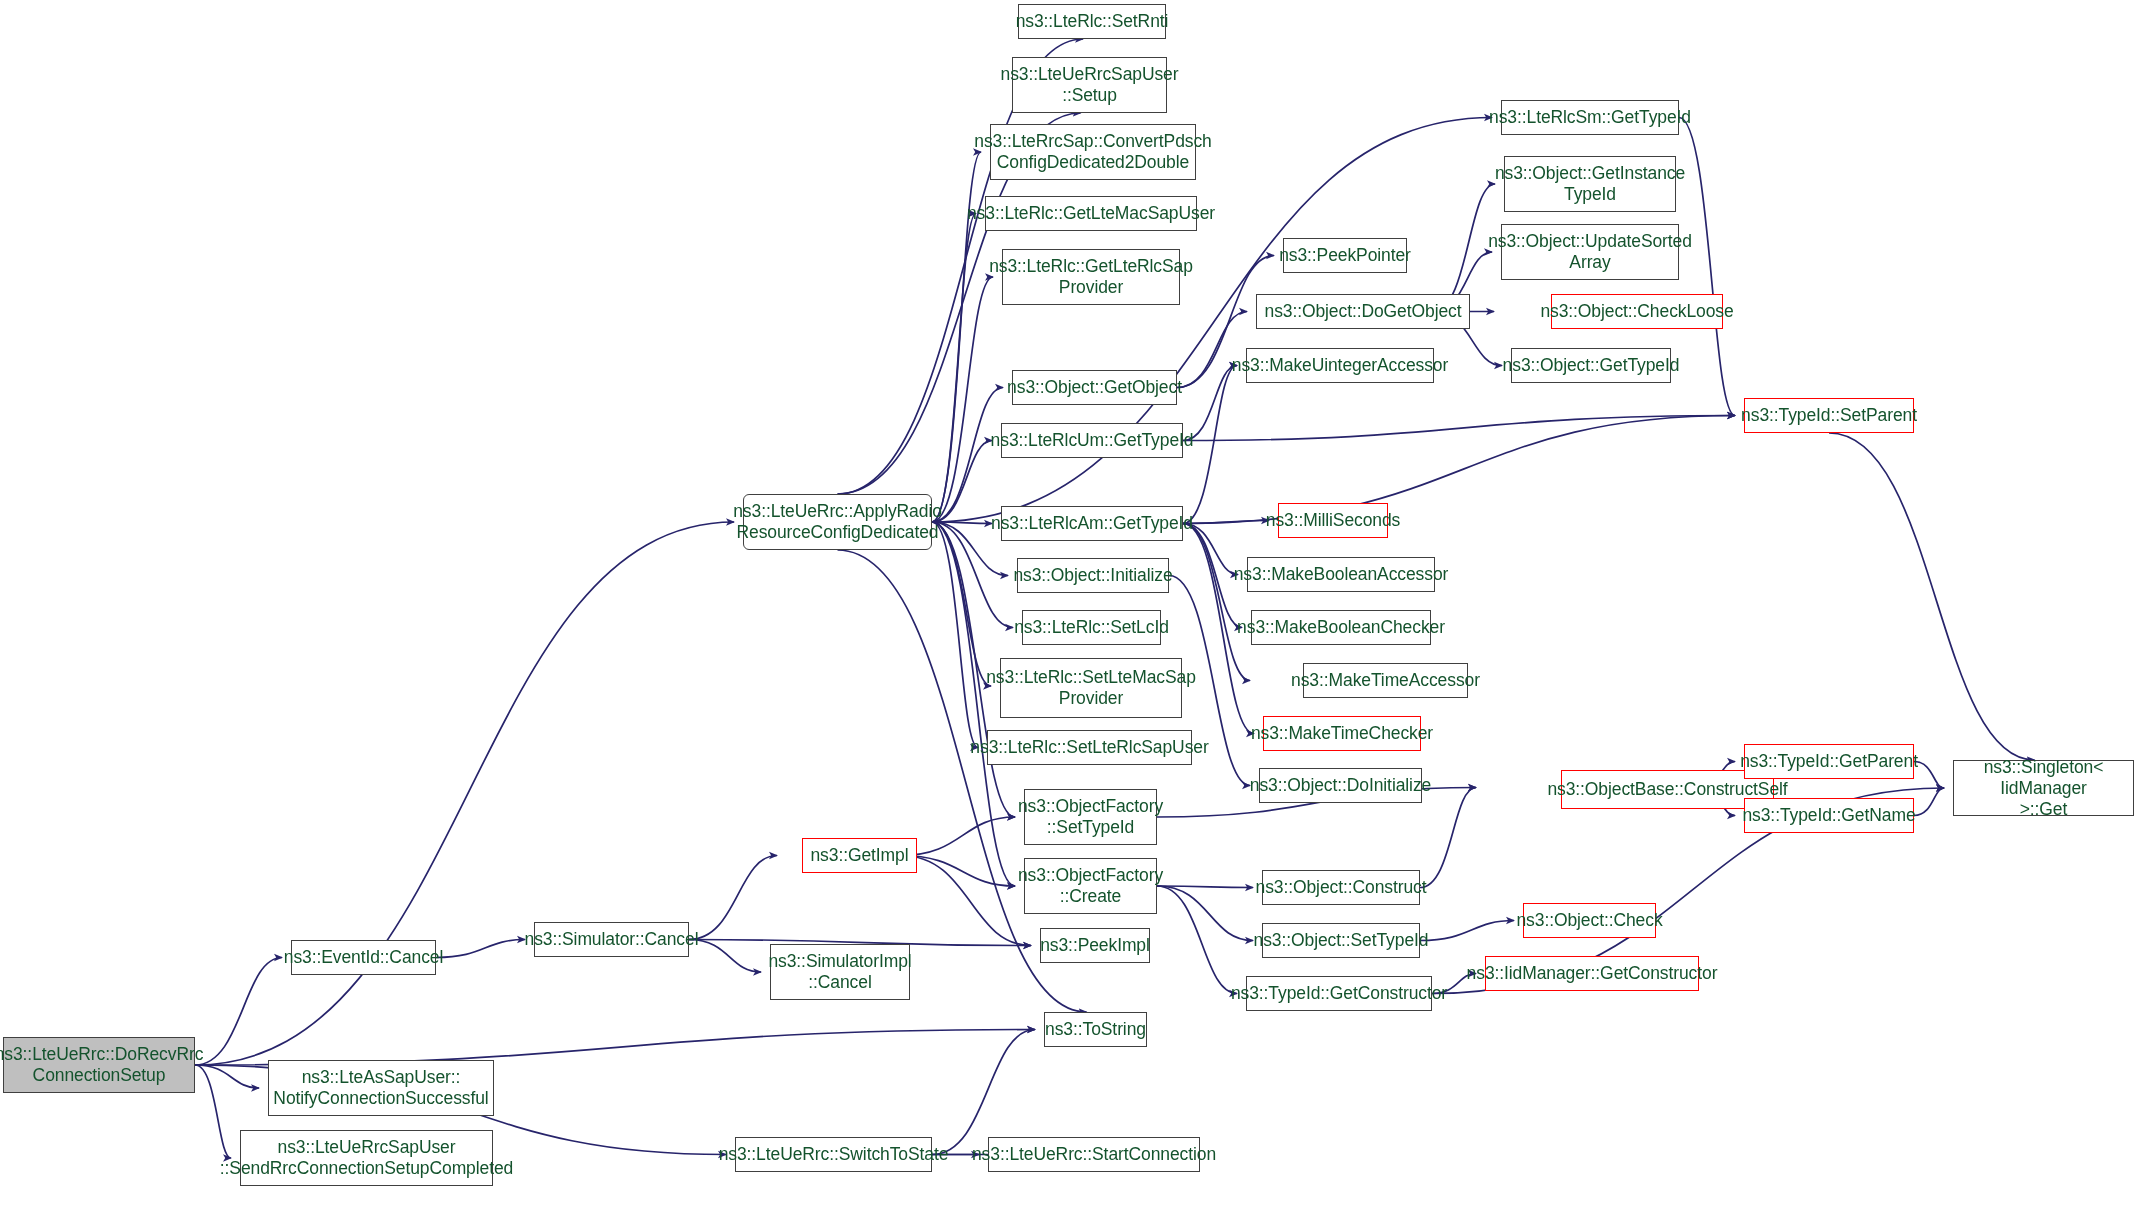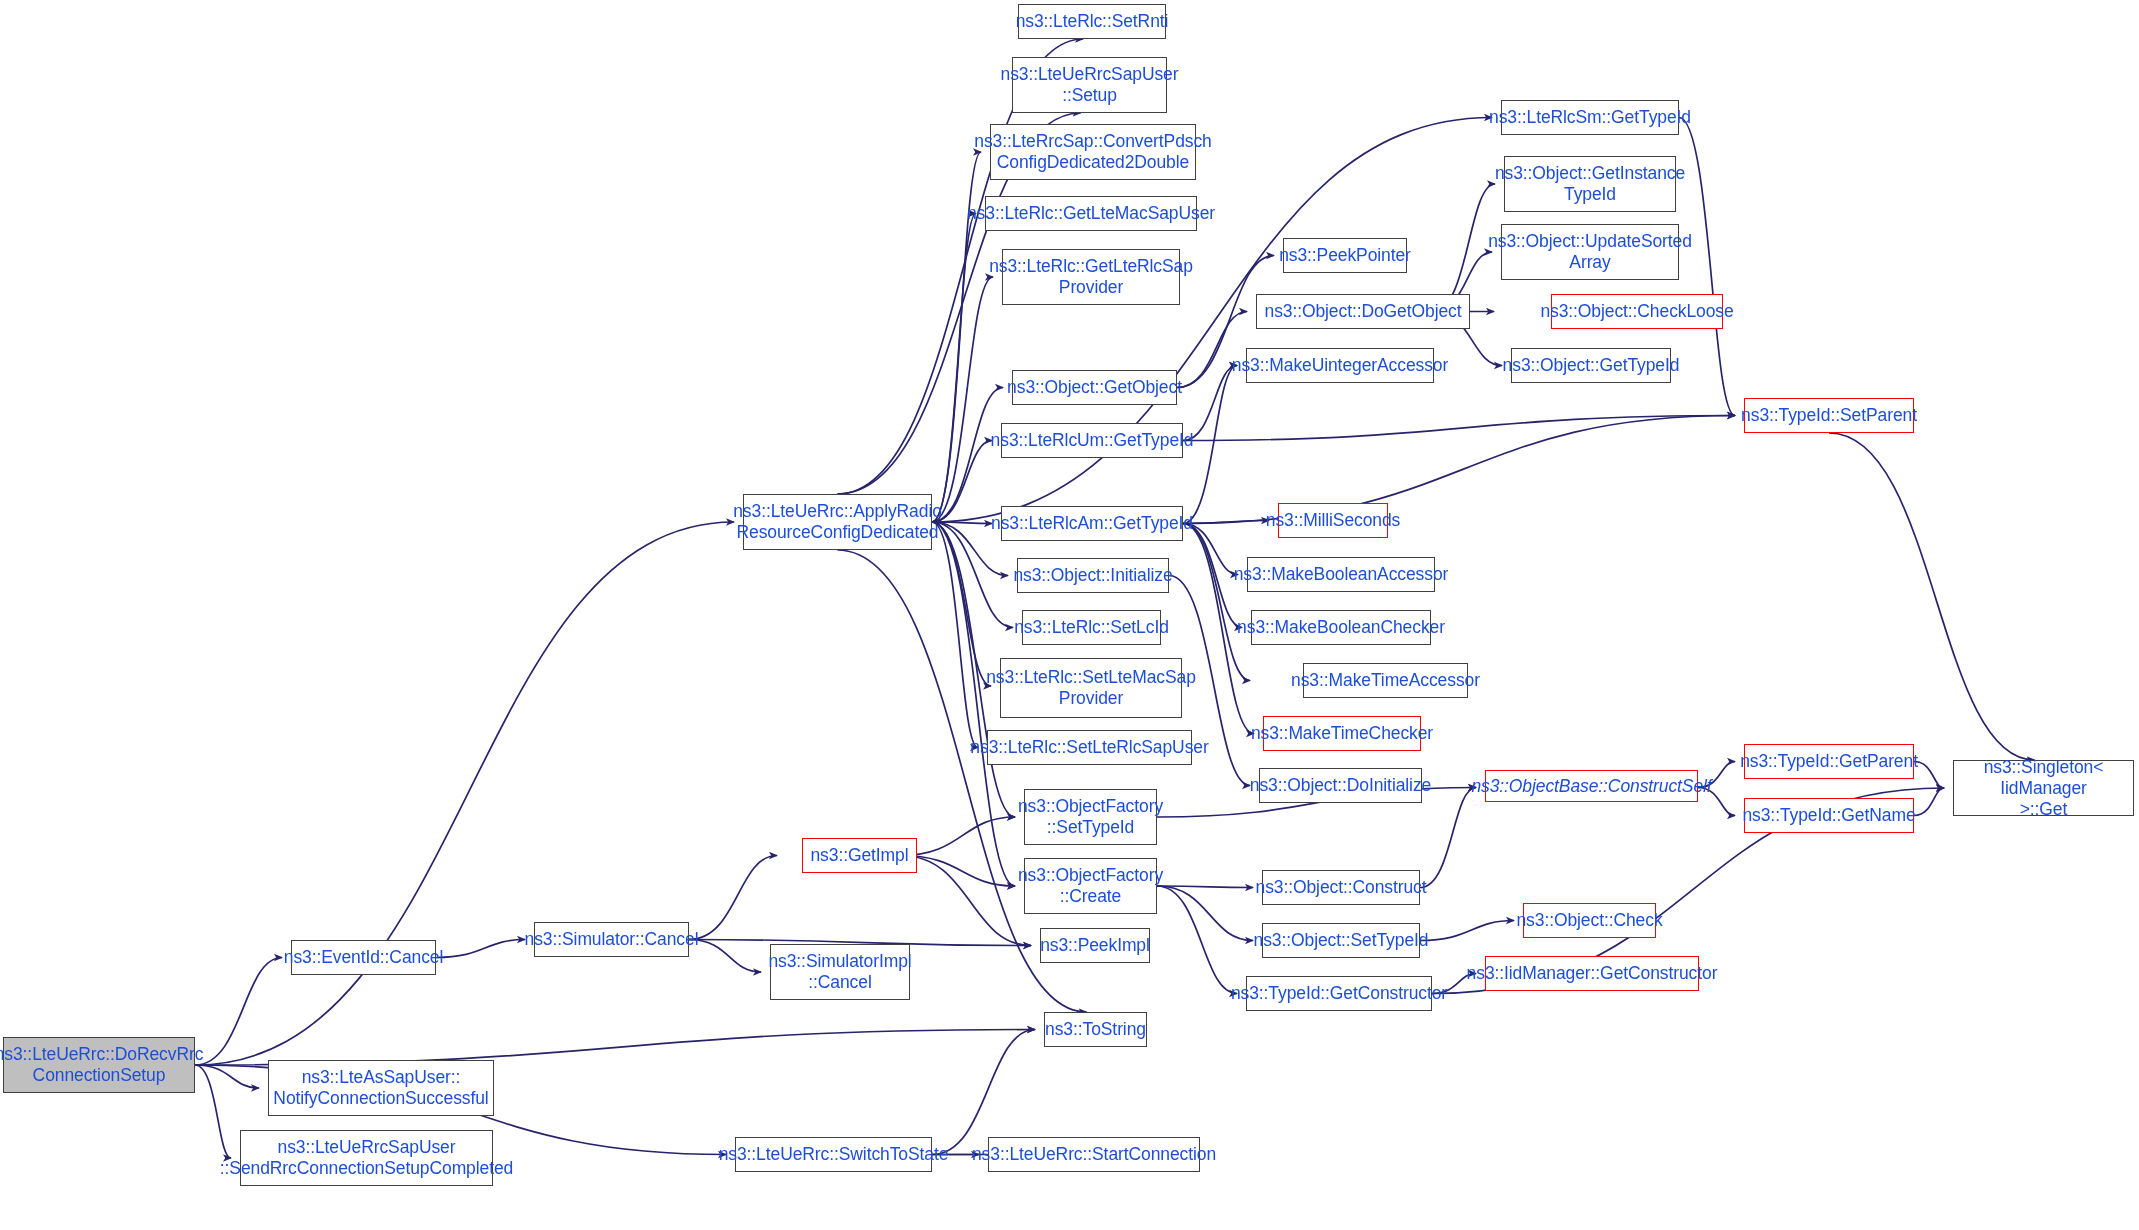--- a/index.html
+++ b/index.html
@@ -25,21 +25,21 @@
   }
   .node {
     position: absolute;
     box-sizing: border-box;
     display: flex;
     align-items: center;
     justify-content: center;
     text-align: center;
     background: #ffffff;
     border: 1.6px solid #404040;
-    color: #1d4ed8;
+    color: #14532d;
     font-size: 17.5px;
     line-height: 1.2;
     letter-spacing: -0.1px;
     white-space: pre-line;
     padding: 1px 4px;
   }
   .node.red {
     border-color: #ff0000;
     border-width: 1.8px;
   }
@@ -132,21 +132,21 @@
 ::SendRrcConnectionSetupCompleted</div>
       <div class="node" style="left: 291px; top: 940px; width: 145px; height: 35px;">ns3::EventId::Cancel</div>
       <div class="node" style="left: 534px; top: 922px; width: 155px; height: 35px;">ns3::Simulator::Cancel</div>
       <div class="node" style="left: 770px; top: 944px; width: 140px; height: 56px;">ns3::SimulatorImpl
 ::Cancel</div>
       <div class="node red" style="left: 786px; top: 838px; width: 115px; height: 35px; margin-left: 16px;">ns3::GetImpl</div>
       <div class="node" style="left: 1040px; top: 928px; width: 110px; height: 35px;">ns3::PeekImpl</div>
       <div class="node" style="left: 1044px; top: 1012px; width: 103px; height: 35px;">ns3::ToString</div>
       <div class="node" style="left: 735px; top: 1137px; width: 197px; height: 35px;">ns3::LteUeRrc::SwitchToState</div>
       <div class="node" style="left: 988px; top: 1137px; width: 212px; height: 35px;">ns3::LteUeRrc::StartConnection</div>
-      <div class="node" style="left: 743px; top: 494px; width: 189px; height: 56px;">ns3::LteUeRrc::ApplyRadio
+      <div class="node" style="left: 743px; top: 494px; width: 189px; height: 56px; border-radius: 6px;">ns3::LteUeRrc::ApplyRadio
 ResourceConfigDedicated</div>
       <div class="node" style="left: 1018px; top: 4px; width: 148px; height: 35px;">ns3::LteRlc::SetRnti</div>
       <div class="node" style="left: 1012px; top: 57px; width: 155px; height: 56px;">ns3::LteUeRrcSapUser
 ::Setup</div>
       <div class="node" style="left: 990px; top: 124px; width: 206px; height: 56px;">ns3::LteRrcSap::ConvertPdsch
 ConfigDedicated2Double</div>
       <div class="node" style="left: 985px; top: 196px; width: 212px; height: 35px;">ns3::LteRlc::GetLteMacSapUser</div>
       <div class="node" style="left: 1002px; top: 249px; width: 178px; height: 56px;">ns3::LteRlc::GetLteRlcSap
 Provider</div>
       <div class="node" style="left: 1012px; top: 370px; width: 165px; height: 35px;">ns3::Object::GetObject</div>
@@ -173,21 +173,21 @@
       <div class="node" style="left: 1262px; top: 870px; width: 158px; height: 35px;">ns3::Object::Construct</div>
       <div class="node" style="left: 1262px; top: 923px; width: 158px; height: 35px;">ns3::Object::SetTypeId</div>
       <div class="node" style="left: 1246px; top: 976px; width: 186px; height: 35px;">ns3::TypeId::GetConstructor</div>
       <div class="node" style="left: 1501px; top: 100px; width: 178px; height: 35px;">ns3::LteRlcSm::GetTypeId</div>
       <div class="node" style="left: 1504px; top: 156px; width: 172px; height: 56px;">ns3::Object::GetInstance
 TypeId</div>
       <div class="node" style="left: 1501px; top: 224px; width: 178px; height: 56px;">ns3::Object::UpdateSorted
 Array</div>
       <div class="node red" style="left: 1503px; top: 294px; width: 172px; height: 35px; margin-left: 48px;">ns3::Object::CheckLoose</div>
       <div class="node" style="left: 1511px; top: 348px; width: 160px; height: 35px;">ns3::Object::GetTypeId</div>
-      <div class="node red" style="left: 1485px; top: 770px; width: 213px; height: 32px; font-style: italic;">ns3::ObjectBase::ConstructSelf</div>
+      <div class="node red" style="left: 1561px; top: 770px; width: 213px; height: 39px;">ns3::ObjectBase::ConstructSelf</div>
       <div class="node red" style="left: 1523px; top: 903px; width: 133px; height: 35px;">ns3::Object::Check</div>
       <div class="node red" style="left: 1485px; top: 956px; width: 214px; height: 35px;">ns3::IidManager::GetConstructor</div>
       <div class="node red" style="left: 1744px; top: 398px; width: 170px; height: 35px;">ns3::TypeId::SetParent</div>
       <div class="node red" style="left: 1744px; top: 744px; width: 170px; height: 35px;">ns3::TypeId::GetParent</div>
       <div class="node red" style="left: 1744px; top: 798px; width: 170px; height: 35px;">ns3::TypeId::GetName</div>
       <div class="node" style="left: 1953px; top: 760px; width: 181px; height: 56px;">ns3::Singleton&lt; IidManager
 &gt;::Get</div>
     </div>
 </div>
 

